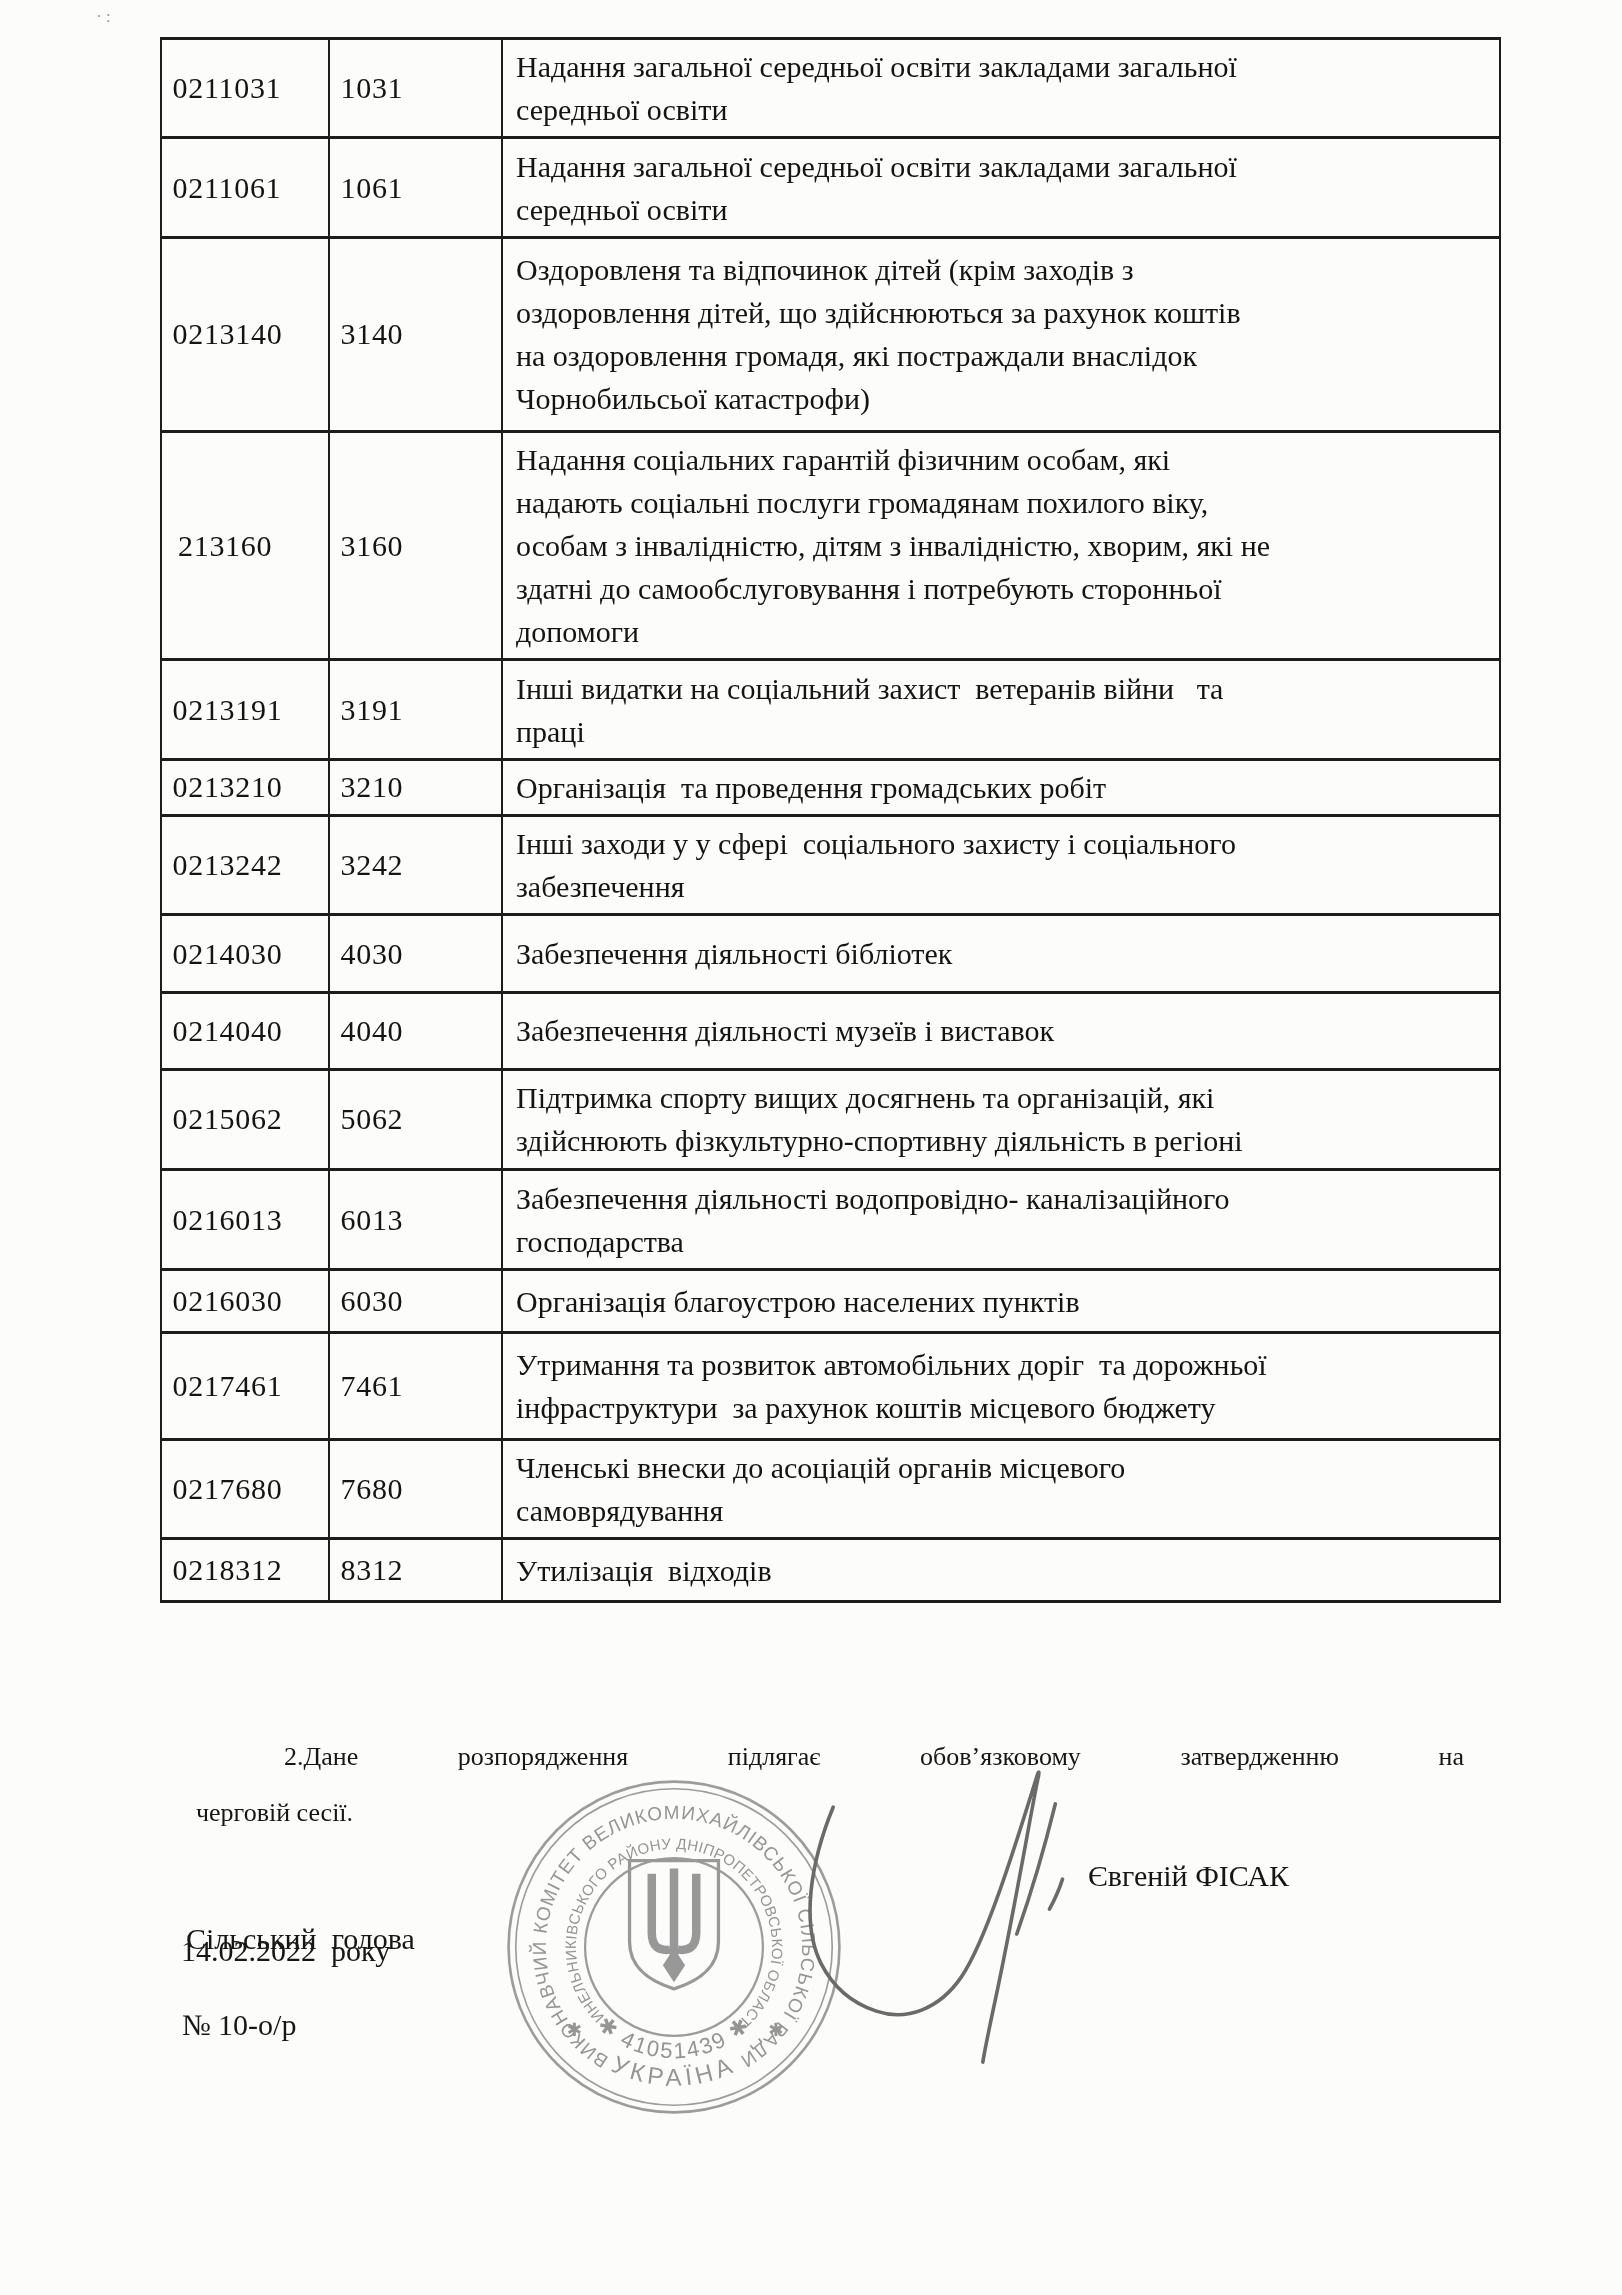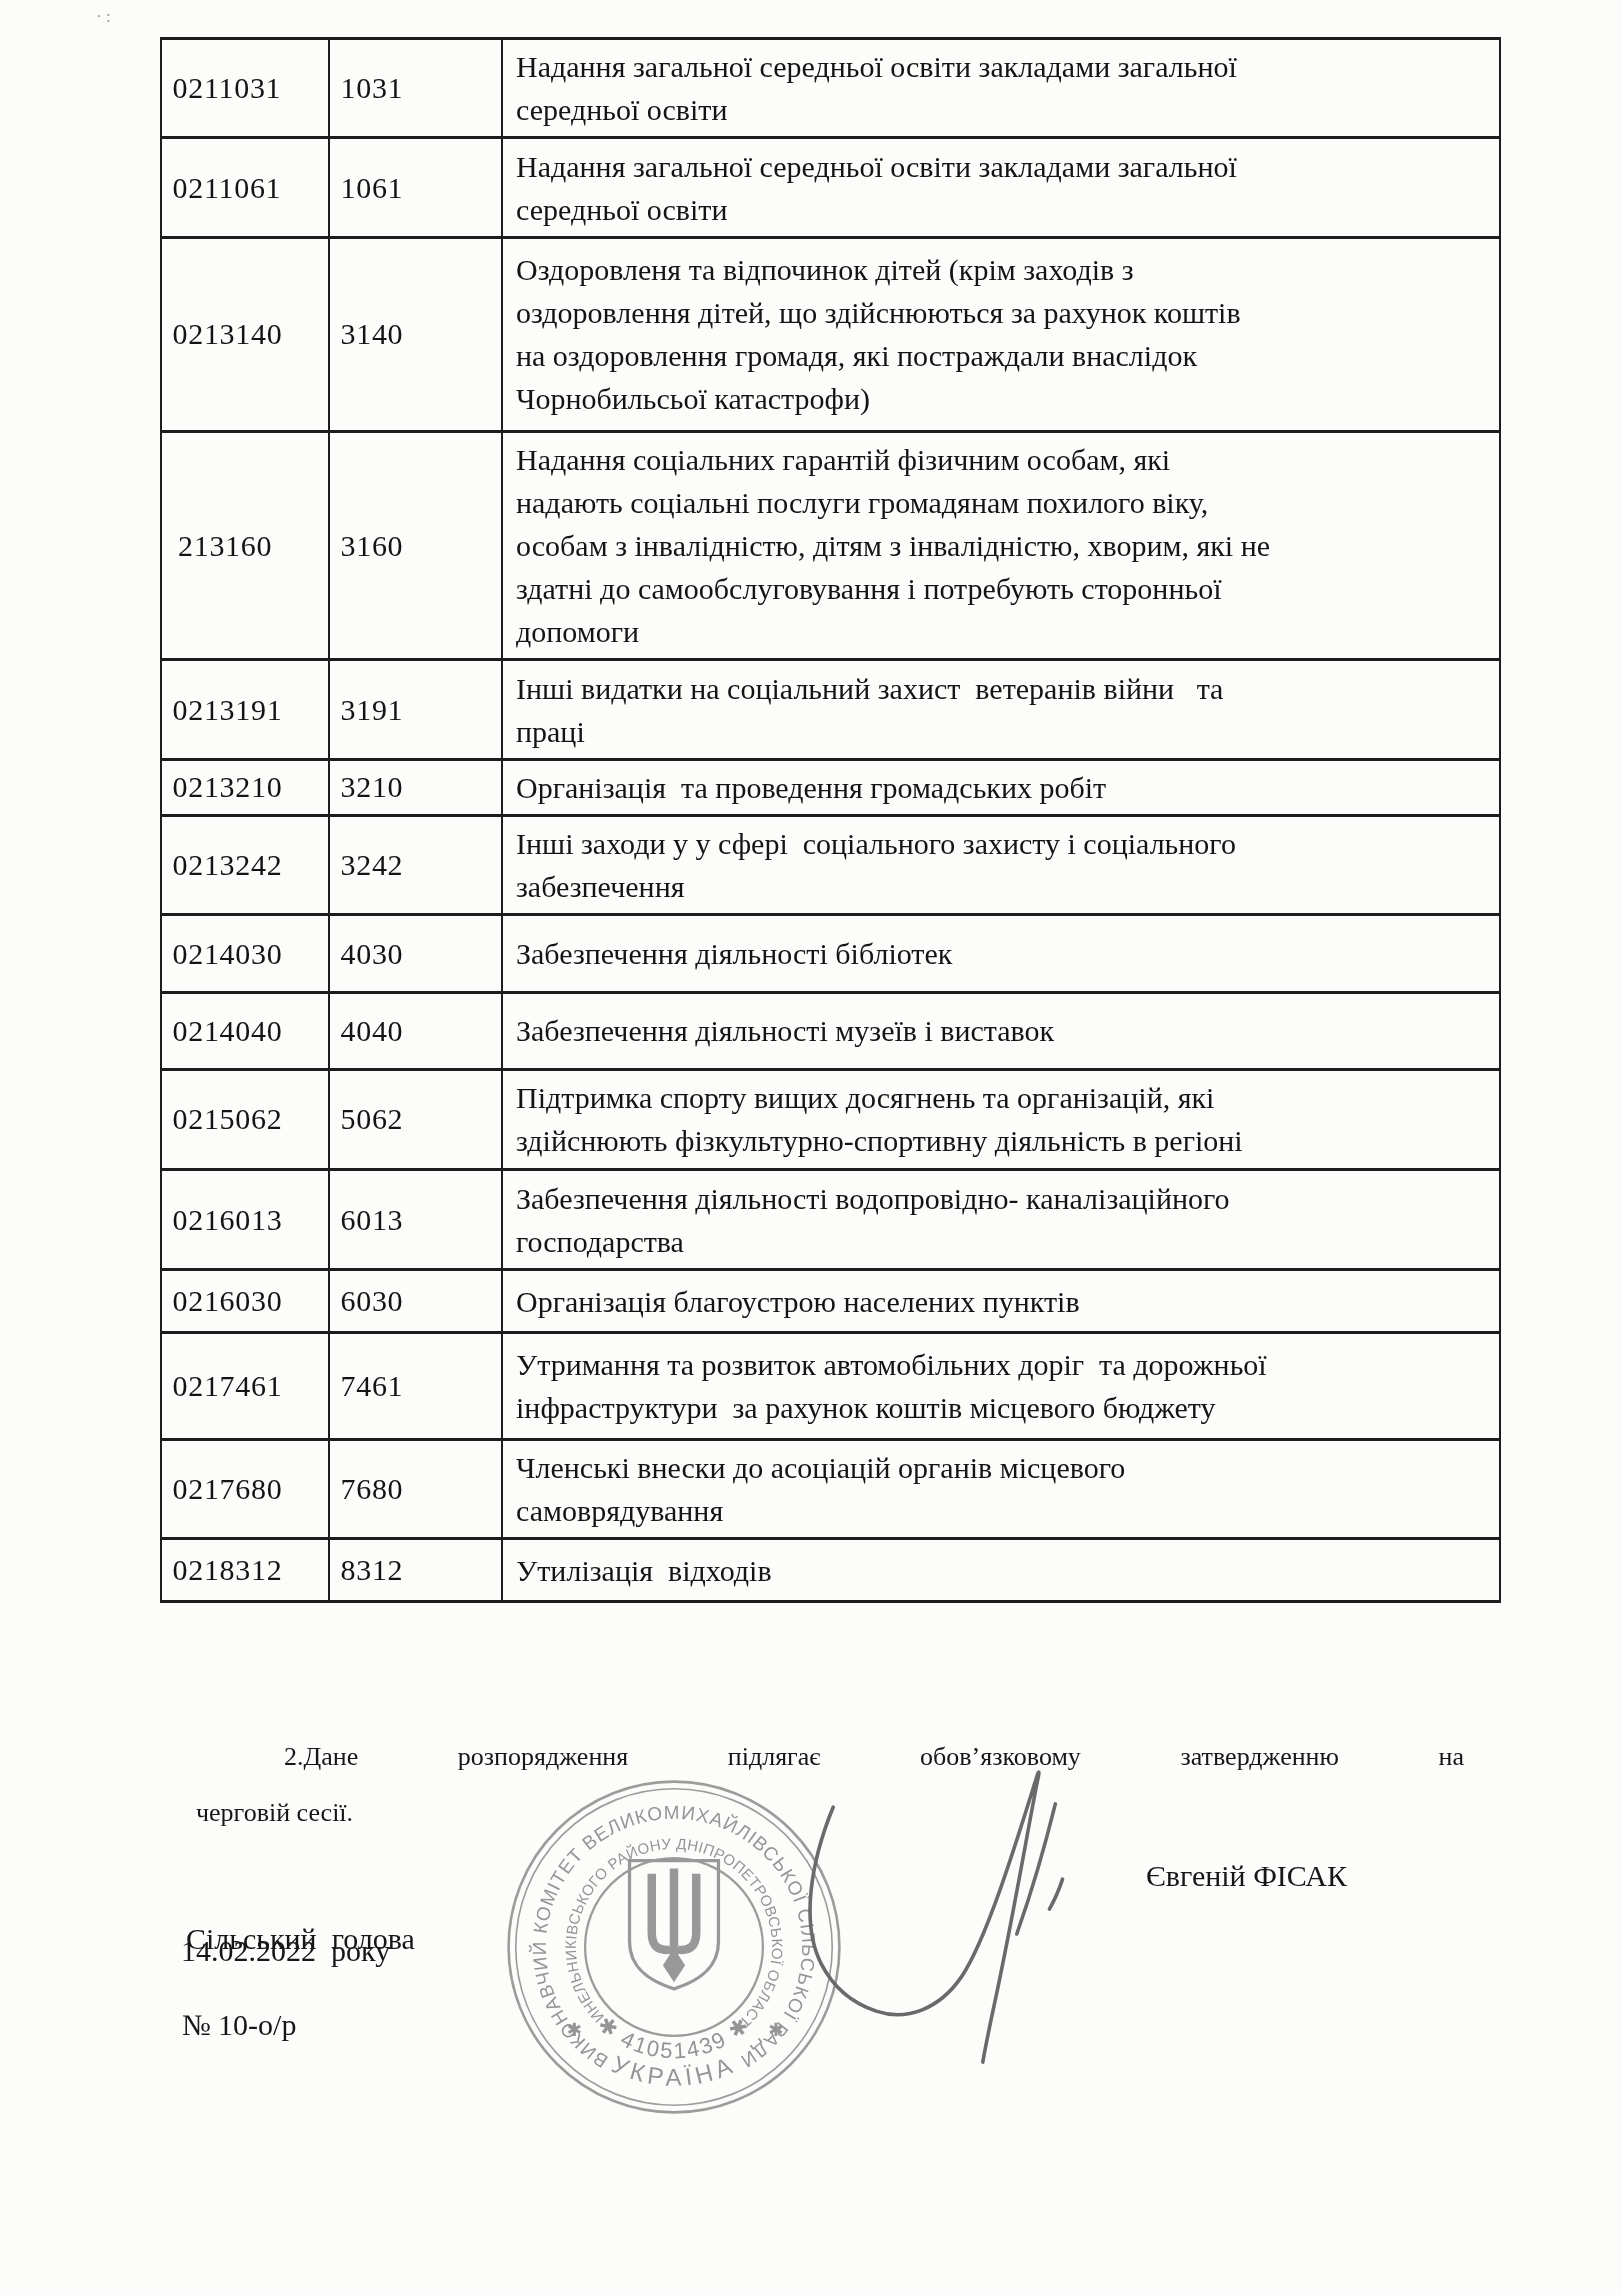--- a/index.html
+++ b/index.html
@@ -27,21 +27,21 @@
   
   .closing-par{
     position:absolute;left:196px;top:1729px;width:1268px;
     font-size:26px;line-height:56px;z-index:2;
   }
   .closing-par .l1{text-align:justify;text-align-last:justify;text-indent:88px;word-spacing:3.9px;}
   .closing-par .l2{text-align:left;}
   
   .sig-line{position:absolute;font-size:30px;line-height:37px;z-index:2;white-space:pre;}
   .pos-label{left:186px;top:1920px;}
-  .sig-name{left:1146px;top:1857px;}
+  .sig-name{left:1088px;top:1857px;}
   .sig-date{left:181px;top:1932px;}
   .sig-number{left:182px;top:2006px;}
   
   .stamp{position:absolute;left:504px;top:1777px;width:340px;height:340px;z-index:1;opacity:.92;}
   .stamp text{font-family:"Liberation Sans","DejaVu Sans",sans-serif;fill:#8d8d8d;}
   .stamp .ring{stroke:#949494;fill:none;}
   .sig-svg{position:absolute;left:753px;top:1734px;width:406px;height:366px;z-index:3;}
   .sig-svg path{stroke:#6a6a6a;stroke-width:5.5;fill:none;stroke-linecap:round;}
   .noise{position:absolute;left:96px;top:6.5px;color:#9a9a9a;font-size:17px;z-index:2;}
 </style>

